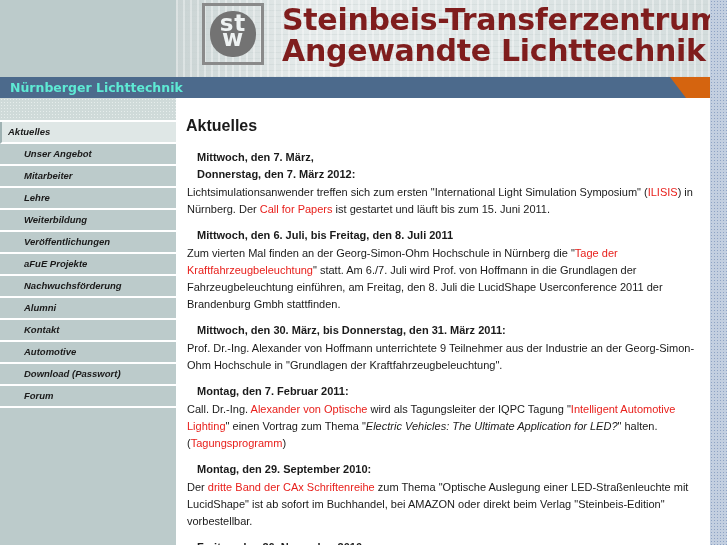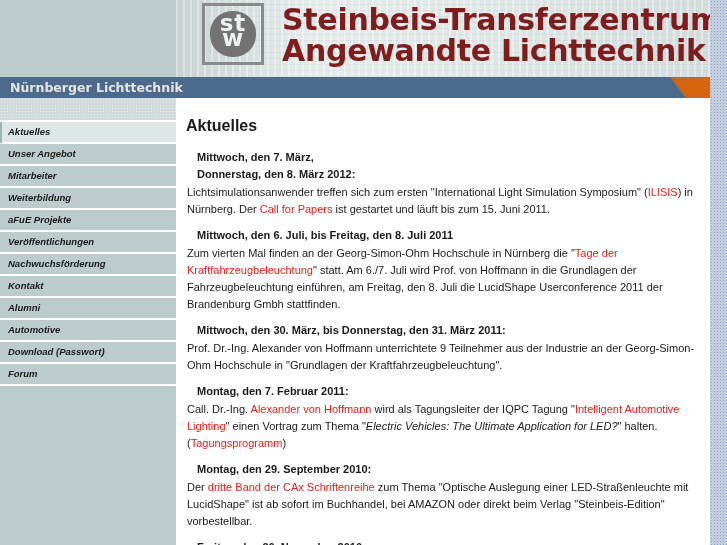--- a/index.html
+++ b/index.html
@@ -36,21 +36,21 @@
     font-family: "DejaVu Sans", sans-serif; font-weight: bold; color: #7f1d1d;
     font-size: 30px; letter-spacing: -0.3px; white-space: nowrap;
   }
   #brand-line1 { top: 2px; }
   #brand-line2 { top: 33px; }
   #navbar {
     position: absolute; left: 0; top: 77px; width: 710px; height: 21px;
     background: #4c6a8c;
   }
   #navbar-title {
-    position: absolute; left: 10px; top: 3px; color: #e5e5e5;
+    position: absolute; left: 10px; top: 3px; color: #5eead4;
     font-family: "DejaVu Sans", sans-serif; font-weight: bold; font-size: 12.5px;
   }
   #navbar-accent {
     position: absolute; right: 0; top: 0; width: 40px; height: 21px;
     background: #d5640f; clip-path: polygon(0 0, 100% 0, 100% 100%, 40% 100%);
   }
   #right-strip {
     position: absolute; left: 710px; top: 0; width: 17px; height: 545px;
     background-color: #c3cfe0;
     background-image: radial-gradient(#8ea3c4 35%, transparent 40%);
@@ -61,21 +61,21 @@
     background: #bccbcb;
   }
   #sidebar-dots {
     height: 22px;
     background-color: #cfdad9;
     background-image: radial-gradient(#e6edec 35%, transparent 40%);
     background-size: 3px 3px;
     border-bottom: 2px solid #ffffff;
   }
   .nav-item {
-    height: 20px; line-height: 20px; padding-left: 8px;
+    height: 20px; line-height: 20px; padding-left: 24px;
     background: #bccbcb; border-bottom: 2px solid #ffffff;
     font-family: "Liberation Sans", sans-serif; font-weight: bold; font-style: italic;
     font-size: 9.5px; color: #1a1a1a; cursor: pointer;
   }
   .nav-item.active { background: #dfe7e6; border-left: 2px solid #9fb2b3; padding-left: 6px; }
   #main {
     position: absolute; left: 186px; top: 98px; width: 515px;
     color: #1a1a1a; font-size: 11px; line-height: 17px;
   }
   #page-title {
@@ -107,55 +107,56 @@
   <div id="navbar-accent"></div>
 </div>
 
 <div id="right-strip"></div>
 
 <div id="sidebar">
   <div id="sidebar-dots"></div>
   <div class="nav-item active">Aktuelles</div>
   <div class="nav-item">Unser Angebot</div>
   <div class="nav-item">Mitarbeiter</div>
+  <div class="nav-item">Lehre</div>
   <div class="nav-item">Weiterbildung</div>
+  <div class="nav-item">Veröffentlichungen</div>
   <div class="nav-item">aFuE Projekte</div>
-  <div class="nav-item">Veröffentlichungen</div>
   <div class="nav-item">Nachwuchsförderung</div>
+  <div class="nav-item">Alumni</div>
   <div class="nav-item">Kontakt</div>
-  <div class="nav-item">Alumni</div>
   <div class="nav-item">Automotive</div>
   <div class="nav-item">Download (Passwort)</div>
   <div class="nav-item">Forum</div>
 </div>
 
 <div id="main">
   <div id="page-title">Aktuelles</div>
 
   <div class="entry">
     <div class="entry-date">
       <span>Mittwoch, den 7. März,</span><br>
-      <span>Donnerstag, den 8. März 2012:</span>
+      <span>Donnerstag, den 7. März 2012:</span>
     </div>
     <p><span>Lichtsimulationsanwender treffen sich zum ersten "International Light Simulation Symposium" (</span><a href="#">ILISIS</a><span>) in Nürnberg. Der </span><a href="#">Call for Papers</a><span> ist gestartet und läuft bis zum 15. Juni 2011.</span></p>
   </div>
 
   <div class="entry">
     <div class="entry-date">Mittwoch, den 6. Juli,  bis Freitag, den 8. Juli 2011</div>
     <p><span>Zum vierten Mal finden an der Georg-Simon-Ohm Hochschule in Nürnberg die "</span><a href="#">Tage der Kraftfahrzeugbeleuchtung</a><span>" statt. Am 6./7. Juli wird Prof. von Hoffmann in die Grundlagen der Fahrzeugbeleuchtung einführen, am Freitag, den 8. Juli die LucidShape Userconference 2011 der Brandenburg Gmbh stattfinden.</span></p>
   </div>
 
   <div class="entry">
     <div class="entry-date">Mittwoch, den 30. März,  bis Donnerstag, den 31. März 2011:</div>
     <p>Prof. Dr.-Ing. Alexander von Hoffmann unterrichtete 9 Teilnehmer aus der Industrie an der Georg-Simon-Ohm Hochschule in "Grundlagen der Kraftfahrzeugbeleuchtung".</p>
   </div>
 
   <div class="entry">
     <div class="entry-date">Montag, den 7. Februar 2011:</div>
-    <p><span>Call. Dr.-Ing. </span><a href="#">Alexander von Hoffmann</a><span> wird als Tagungsleiter der IQPC Tagung "</span><a href="#">Intelligent Automotive Lighting</a><span>" einen Vortrag zum Thema "</span><em>Electric Vehicles: The Ultimate Application for LED?</em><span>" halten. (</span><a href="#">Tagungsprogramm</a><span>)</span></p>
+    <p><span>Call. Dr.-Ing. </span><a href="#">Alexander von Optische</a><span> wird als Tagungsleiter der IQPC Tagung "</span><a href="#">Intelligent Automotive Lighting</a><span>" einen Vortrag zum Thema "</span><em>Electric Vehicles: The Ultimate Application for LED?</em><span>" halten. (</span><a href="#">Tagungsprogramm</a><span>)</span></p>
   </div>
 
   <div class="entry">
     <div class="entry-date">Montag, den 29. September 2010:</div>
     <p><span>Der </span><a href="#">dritte Band der CAx Schriftenreihe</a><span> zum Thema "Optische Auslegung einer LED-Straßenleuchte mit LucidShape" ist ab sofort im Buchhandel, bei AMAZON oder direkt beim Verlag "Steinbeis-Edition" vorbestellbar.</span></p>
   </div>
 
   <div class="entry">
     <div class="entry-date">Freitag, den 26. November 2010:</div>
 

